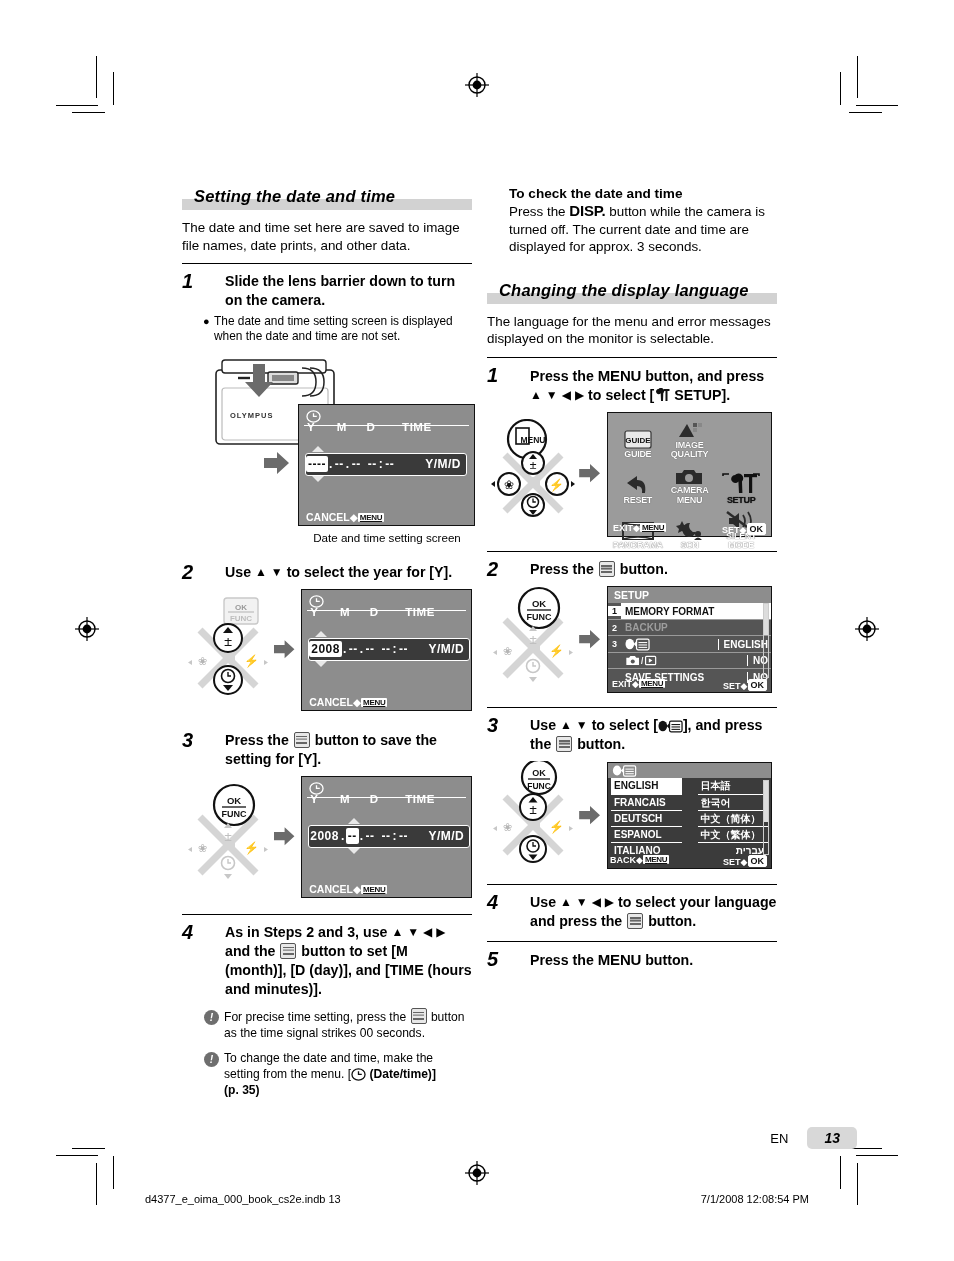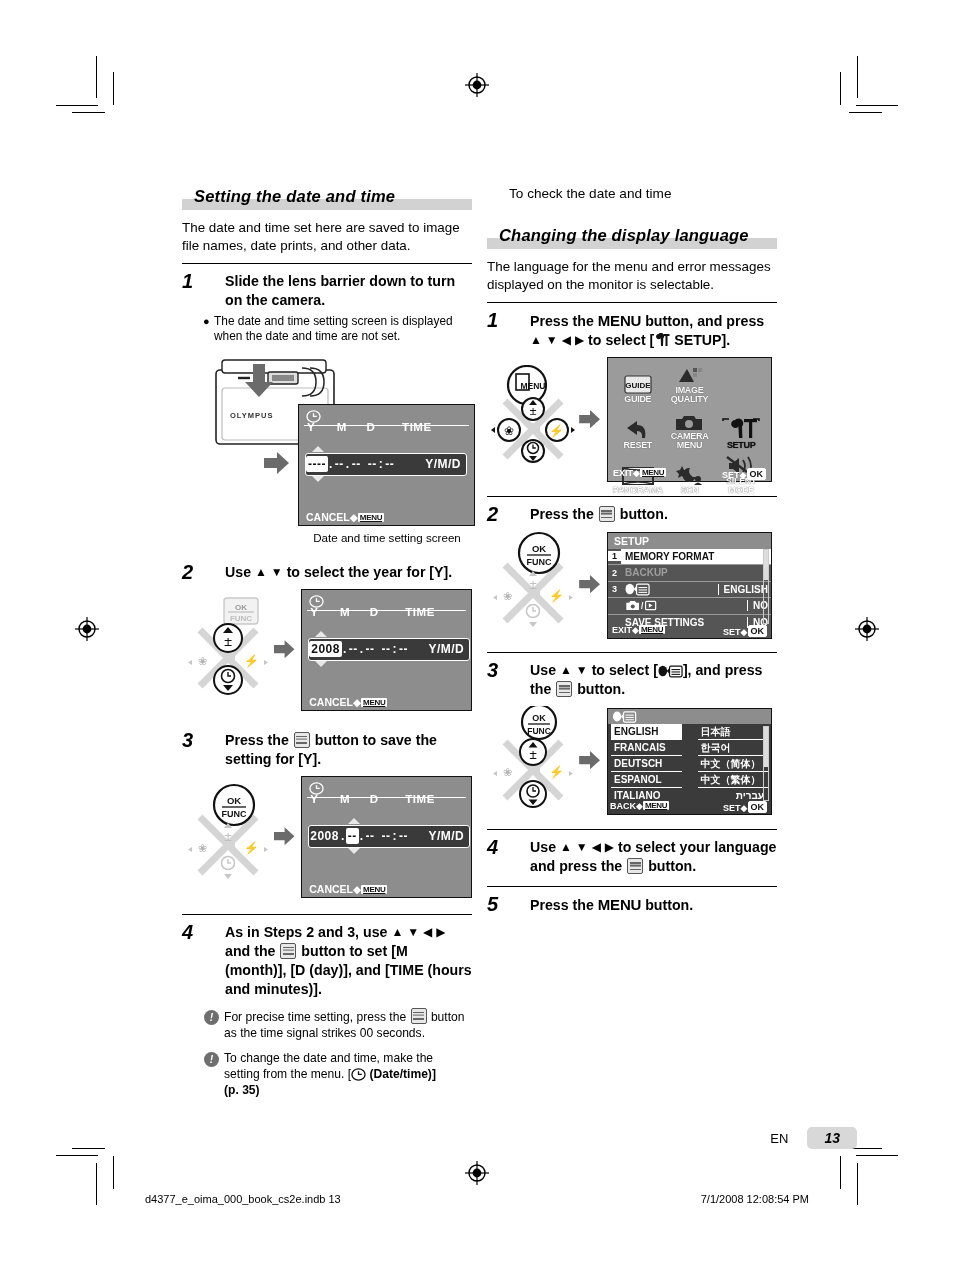--- a/index.html
+++ b/index.html
@@ -22,21 +22,21 @@
 
   
   .sec-head{
     position:relative;font-style:italic;font-weight:bold;font-size:16.5px;
     letter-spacing:.2px;padding:3px 0 4px 12px;margin:0 0 9px 0;
     background:linear-gradient(to bottom,#fff 0%,#fff 58%,#d2d2d2 58%,#d2d2d2 100%);
   }
   .sec-head .hl{position:relative;z-index:2;}
 
   .body-txt{font-size:13.4px;line-height:17.6px;margin:0 0 6px 0;}
-  .sub-head{font-size:13.6px;font-weight:normal;margin:0 0 1px 0;}
+  .sub-head{font-size:13.6px;font-weight:bold;margin:0 0 1px 0;}
   .sub-body{font-size:13.4px;line-height:17.6px;margin:0 0 4px 10px;}
 
   .rule{border-top:1.6px solid #000;margin:9px 0 8px 0;}
   .rule-thin{border-top:1.1px solid #000;margin:9px 0 8px 0;}
 
   
   .step{display:flex;align-items:flex-start;margin:0 0 4px 0;}
   .step .num{
     font-style:italic;font-weight:bold;font-size:20px;line-height:19px;
     width:19px;flex:0 0 19px;margin-top:0px;
@@ -451,20 +451,23 @@
       <span><span>To change the date and time, make the setting from the menu. [</span><svg class="clockg" viewBox="0 0 16 15">
             <ellipse cx="8" cy="8" rx="7" ry="6" fill="none" stroke="#111" stroke-width="1.4"></ellipse>
             <path d="M8 4.5 V8 H11.5" fill="none" stroke="#111" stroke-width="1.4"></path>
           </svg><b> (Date/time)]</b><br><b>(p. 35)</b></span>
     </div>
   </div>
 
   <div class="col col-right">
 
     <div class="sub-head" style="margin-left:22px;">To check the date and time</div>
+    <div class="sub-body" style="margin-left:22px;">
+      <span>Press the </span><span class="k-disp">DISP.</span><span> button while the camera is turned off. The current date and time are displayed for approx. 3 seconds.</span>
+    </div>
 
     <div class="sec-head" style="margin-top:22px;">
       <span class="hl">Changing the display language</span>
     </div>
 
     <p class="body-txt">The language for the menu and error messages displayed on the monitor is selectable.</p>
 
     <div class="rule"></div>
 
     <div class="step">

